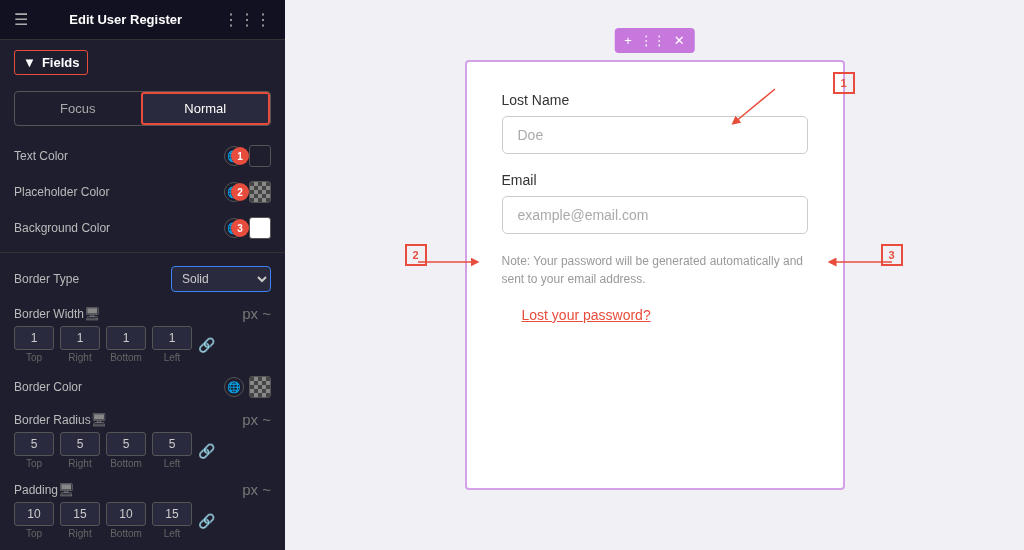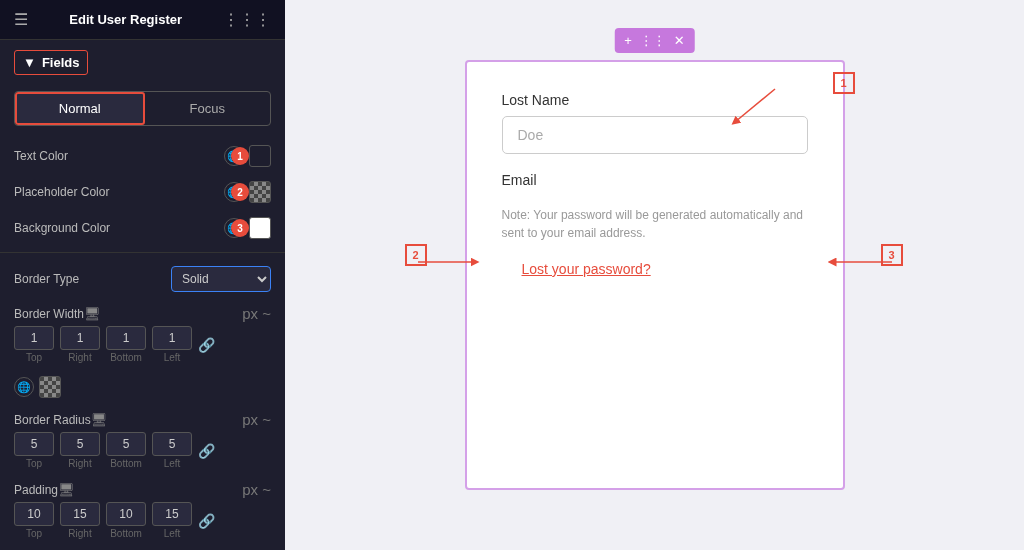--- a/index.html
+++ b/index.html
@@ -349,22 +349,22 @@
 
   <div class="sidebar-content">
     <div class="fields-section">
       <button class="fields-toggle">
         <span>▼</span>
         <span>Fields</span>
       </button>
     </div>
 
     <div class="tabs-row">
+      <button class="tab-btn">Focus</button>
       <button class="tab-btn active">Normal</button>
-      <button class="tab-btn">Focus</button>
     </div>
 
     <div class="prop-row">
       <span class="prop-label">Text Color</span>
       <div class="prop-controls">
         <div class="globe-icon">🌐</div>
         <div class="color-swatch swatch-dark"></div>
       </div>
       <div class="badge">1</div>
     </div>
@@ -416,20 +416,21 @@
         <span class="num-label">Bottom</span>
       </div>
       <div class="num-input-group">
         <input class="num-input" type="text" value="1" style="">
         <span class="num-label">Left</span>
       </div>
       <span class="link-icon">🔗</span>
     </div>
 
     <div class="prop-row">
+      <span class="prop-label">Border Color</span>
       <div class="prop-controls">
         <div class="globe-icon">🌐</div>
         <div class="color-swatch swatch-checker"></div>
       </div>
     </div>
 
     <div class="border-width-header">
       <span>Border Radius</span>
       <span class="monitor-icon">🖥</span>
       <span style="flex:1"></span>
@@ -538,20 +539,21 @@
 
       
       <div class="form-group">
         <label class="form-label">Lost Name</label>
         <input class="form-input" type="text" placeholder="Doe" style="">
       </div>
 
       
       <div class="form-group">
         <label class="form-label">Email</label>
+        <input class="form-input" type="text" placeholder="example@email.com" style="">
       </div>
 
       
       <p class="note-text">Note: Your password will be generated automatically and sent to your email address.</p>
 
       
 
       
       <a class="lost-password">Lost your password?</a>
     </div>

